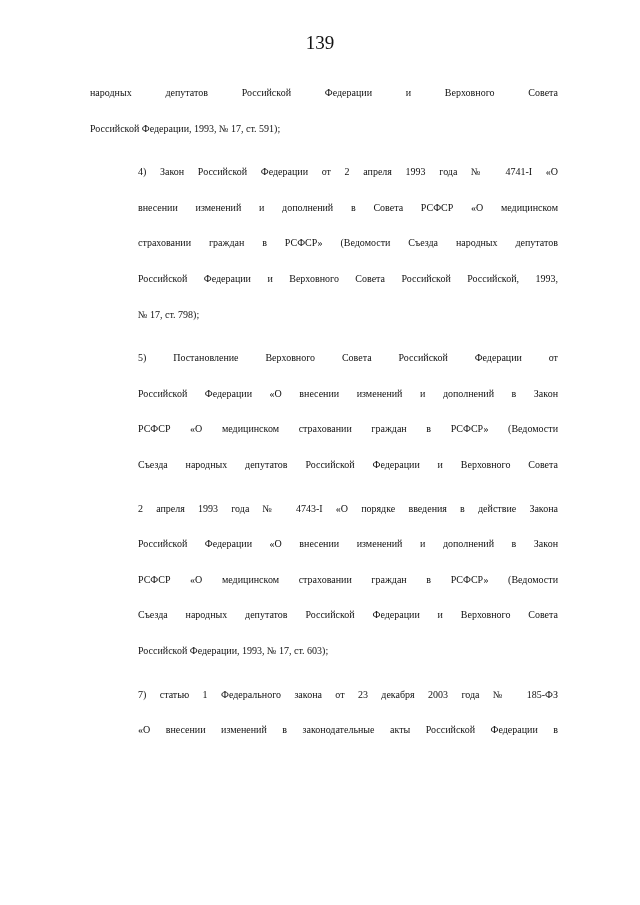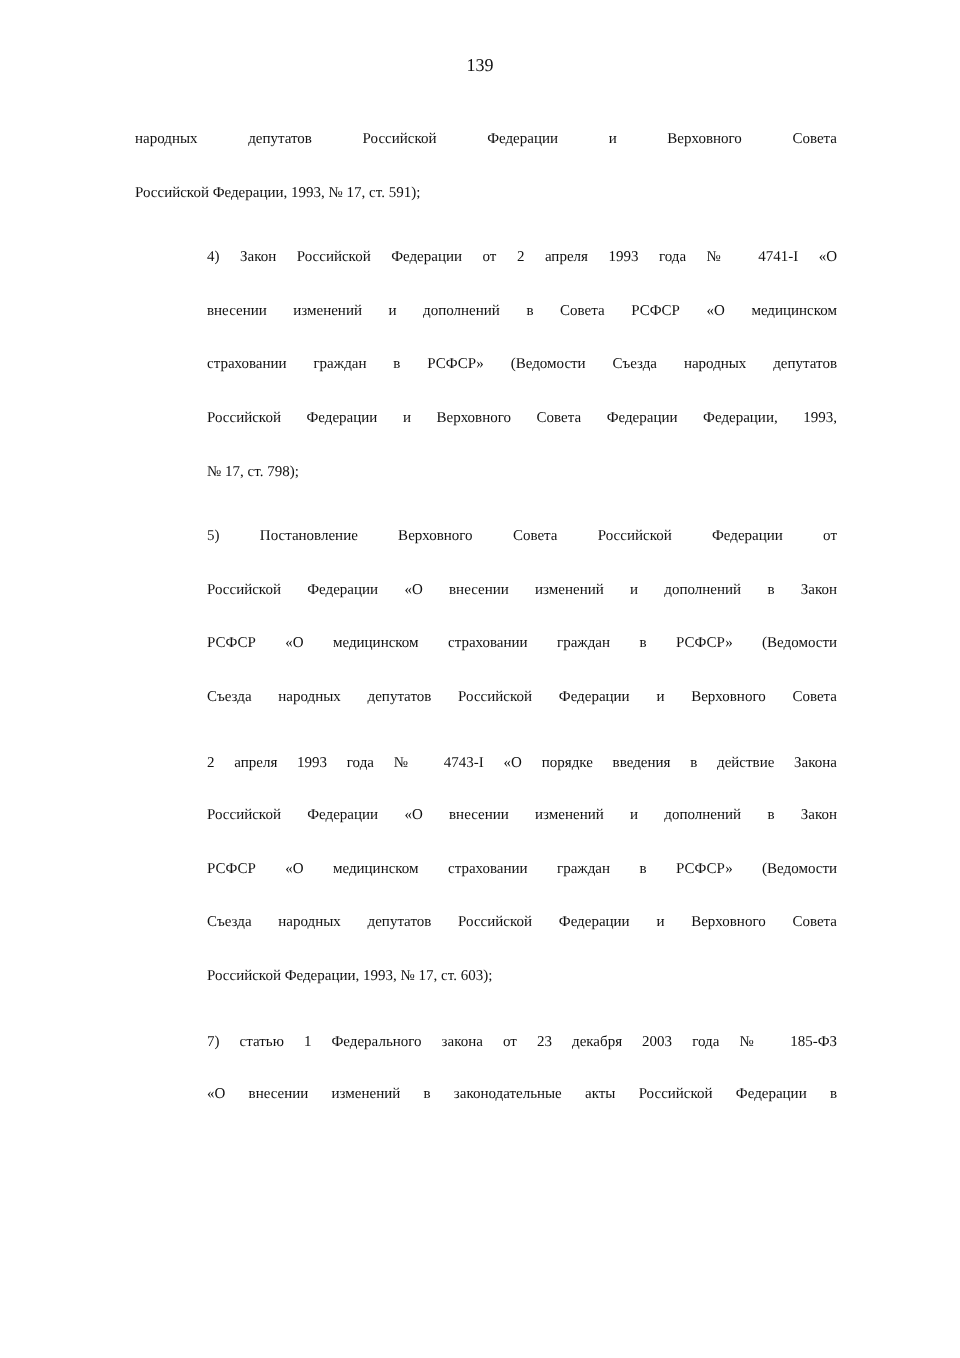--- a/index.html
+++ b/index.html
@@ -14,21 +14,21 @@
       overflow: hidden;
       font-family: "Liberation Serif", "DejaVu Serif", serif;
       color: #111111;
     }
     .page-number {
       position: absolute;
       top: 34px;
       left: 0;
       width: 640px;
       text-align: center;
-      font-size: 12px;
+      font-size: 19px;
       line-height: 18px;
     }
     .content {
       position: absolute;
       left: 82px;
       top: 67px;
       width: 484px;
     }
     .para {
       margin: 8px;
@@ -59,21 +59,21 @@
 
   <p class="para">
     <span class="line">народных депутатов Российской Федерации и Верховного Совета</span>
     <span class="line last">Российской Федерации, 1993, № 17, ст. 591);</span>
   </p>
 
   <p class="para indent">
     <span class="line">4) Закон Российской Федерации от 2 апреля 1993 года № 4741-I «О</span>
     <span class="line">внесении изменений и дополнений в Совета РСФСР «О медицинском</span>
     <span class="line">страховании граждан в РСФСР» (Ведомости Съезда народных депутатов</span>
-    <span class="line">Российской Федерации и Верховного Совета Федерации Федерации, 1993,</span>
+    <span class="line">Российской Федерации и Верховного Совета Российской Российской, 1993,</span>
     <span class="line last">№ 17, ст. 798);</span>
   </p>
 
   <p class="para indent">
     <span class="line">5) Постановление Верховного Совета Российской Федерации от</span>
     <span class="line">Российской Федерации «О внесении изменений и дополнений в Закон</span>
     <span class="line">РСФСР «О медицинском страховании граждан в РСФСР» (Ведомости</span>
     <span class="line">Съезда народных депутатов Российской Федерации и Верховного Совета</span>
   </p>
 

